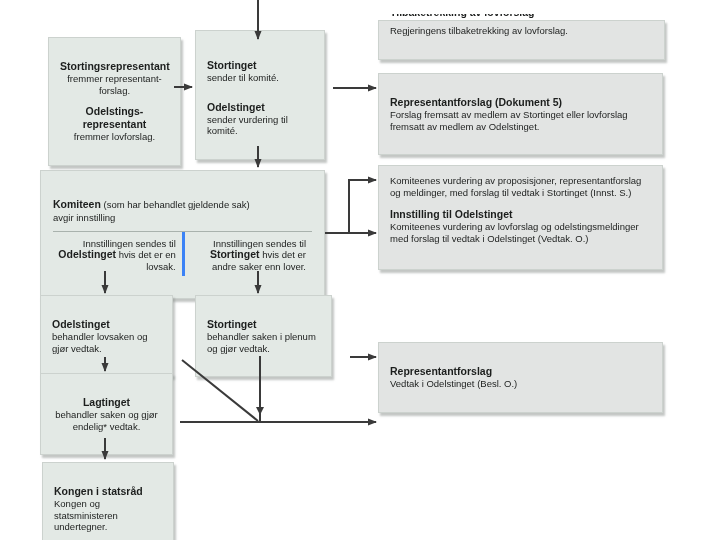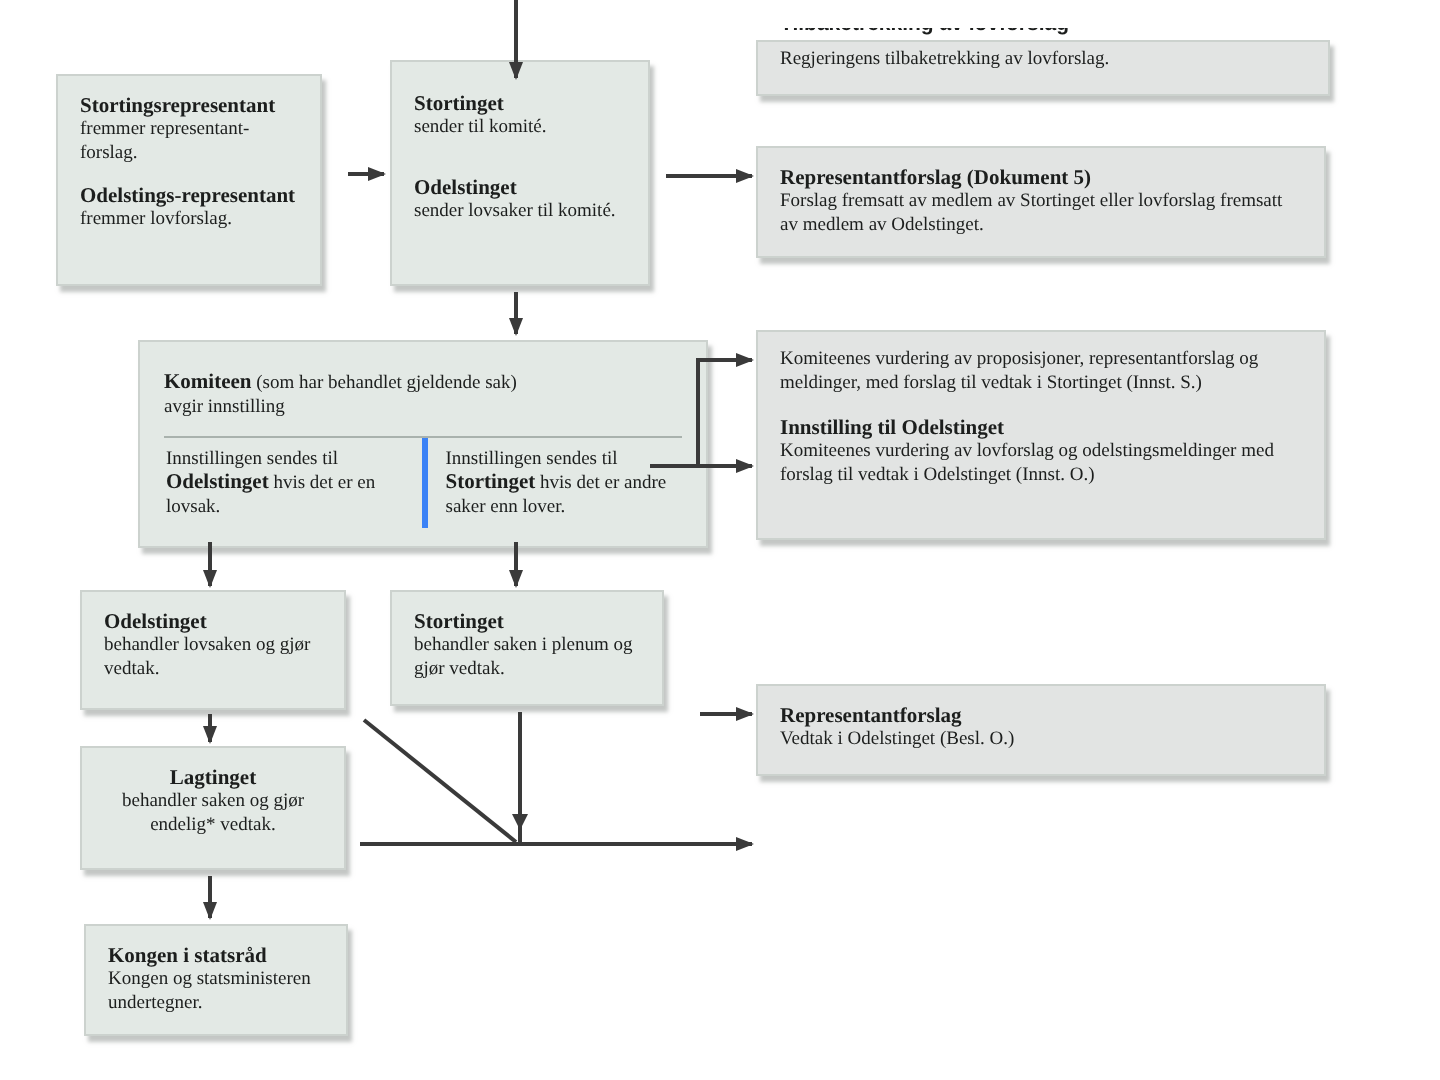--- a/index.html
+++ b/index.html
@@ -4,63 +4,62 @@
 <style>
   html,body{margin:0;padding:0;background:#ffffff;}
   #stage{
     position:relative;width:720px;height:540px;background:#ffffff;overflow:hidden;
     font-family:"Liberation Sans",sans-serif;color:#1c1e1d;
   }
   .box{
     position:absolute;box-sizing:border-box;
     border:1px solid #ccd2ce;
     box-shadow:2px 3px 2px rgba(145,152,148,.55);
-    padding:9px 11px;
-    font-family:Liberation Serif, serif;
+    padding:22px 11px;
   }
   .box.greenish{background:#e3e9e5;}
   .box.grayish{background:#e2e4e3;}
   .t{font-size:10.5px;font-weight:bold;line-height:13px;}
   .b{font-size:9.5px;line-height:11.5px;}
   .gap{height:9px;}
   .inline-normal{font-weight:normal;font-size:9.5px;}
   
   .cmt-head{padding:1px 1px 0 1px;}
-  .cmt-cols{display:flex;border-top:1px solid #a9b2ad;margin:7px 1px 0 1px;}
+  .cmt-cols{display:flex;border-top:1px solid #a9b2ad;margin:7px 1px 0 1px;text-align:right;}
   .cmt-col{width:141px;padding:6px 6px 4px 1px;font-size:9.5px;line-height:11.5px;}
   .cmt-col .strong{font-weight:bold;font-size:10.5px;}
   .cmt-col.second{border-left:3px solid #3b82f6;padding-left:9px;width:130px;}
   
   .clip-strip{position:absolute;overflow:hidden;height:5px;}
   .clip-strip .clip-inner{font-size:10.5px;font-weight:bold;line-height:14px;margin-top:-9px;white-space:nowrap;}
   .wires{position:absolute;left:0;top:0;pointer-events:none;}
 </style>
 </head>
 <body>
 
 <div id="stage">
 
-  <div class="box greenish" style="left:28px;top:37px;width:133px;min-height:106px;">
+  <div class="box greenish" style="left:48px;top:37px;width:133px;min-height:106px;text-align:center;">
     <div class="t">Stortingsrepresentant</div>
     <div class="b">fremmer representant-forslag.</div>
     <div class="gap"></div>
     <div class="t">Odelstings-representant</div>
     <div class="b">fremmer lovforslag.</div>
   </div>
 
   <div class="box greenish" style="left:195px;top:30px;width:130px;min-height:113px;">
     <div style="height:6px"></div>
     <div class="t">Stortinget</div>
     <div class="b">sender til komité.</div>
     <div style="height:17px"></div>
     <div class="t">Odelstinget</div>
-    <div class="b">sender lovsaker til komité.</div>
+    <div class="b">sender vurdering til komité.</div>
   </div>
 
-  <div class="box greenish" style="left:40px;top:170px;width:285px;min-height:98px;margin-left:29px;">
+  <div class="box greenish" style="left:40px;top:170px;width:285px;min-height:98px;">
     <div class="cmt-head">
       <span class="t">Komiteen</span><span class="inline-normal"> (som har behandlet gjeldende sak)</span>
       <div class="b">avgir innstilling</div>
     </div>
     <div class="cmt-cols">
       <div class="cmt-col">
         <span>Innstillingen sendes til </span><span class="strong">Odelstinget</span><span> hvis det er en lovsak.</span>
       </div>
       <div class="cmt-col second">
         <span>Innstillingen sendes til </span><span class="strong">Stortinget</span><span> hvis det er andre saker enn lover.</span>
@@ -101,21 +100,21 @@
     <div class="b">Forslag fremsatt av medlem av Stortinget eller lovforslag fremsatt av medlem av Odelstinget.</div>
   </div>
 
   <div class="box grayish" style="left:378px;top:165px;width:285px;min-height:105px;padding-top:9px;">
     <div>
       <div class="b">Komiteenes vurdering av proposisjoner, representantforslag og meldinger, med forslag til vedtak i Stortinget (Innst. S.)</div>
     </div>
     <div style="height:10px"></div>
     <div>
       <div class="t">Innstilling til Odelstinget</div>
-      <div class="b">Komiteenes vurdering av lovforslag og odelstingsmeldinger med forslag til vedtak i Odelstinget (Innst. O.)</div>
+      <div class="b">Komiteenes vurdering av lovforslag og odelstingsmeldinger med forslag til vedtak i Odelstinget (Vedtak. O.)</div>
     </div>
   </div>
 
   <div class="box grayish" style="left:378px;top:342px;width:285px;min-height:46px;">
     <div class="t">Representantforslag</div>
     <div class="b">Vedtak i Odelstinget (Besl. O.)</div>
   </div>
 
 
   <svg class="wires" width="720" height="540" viewBox="0 0 720 540">

